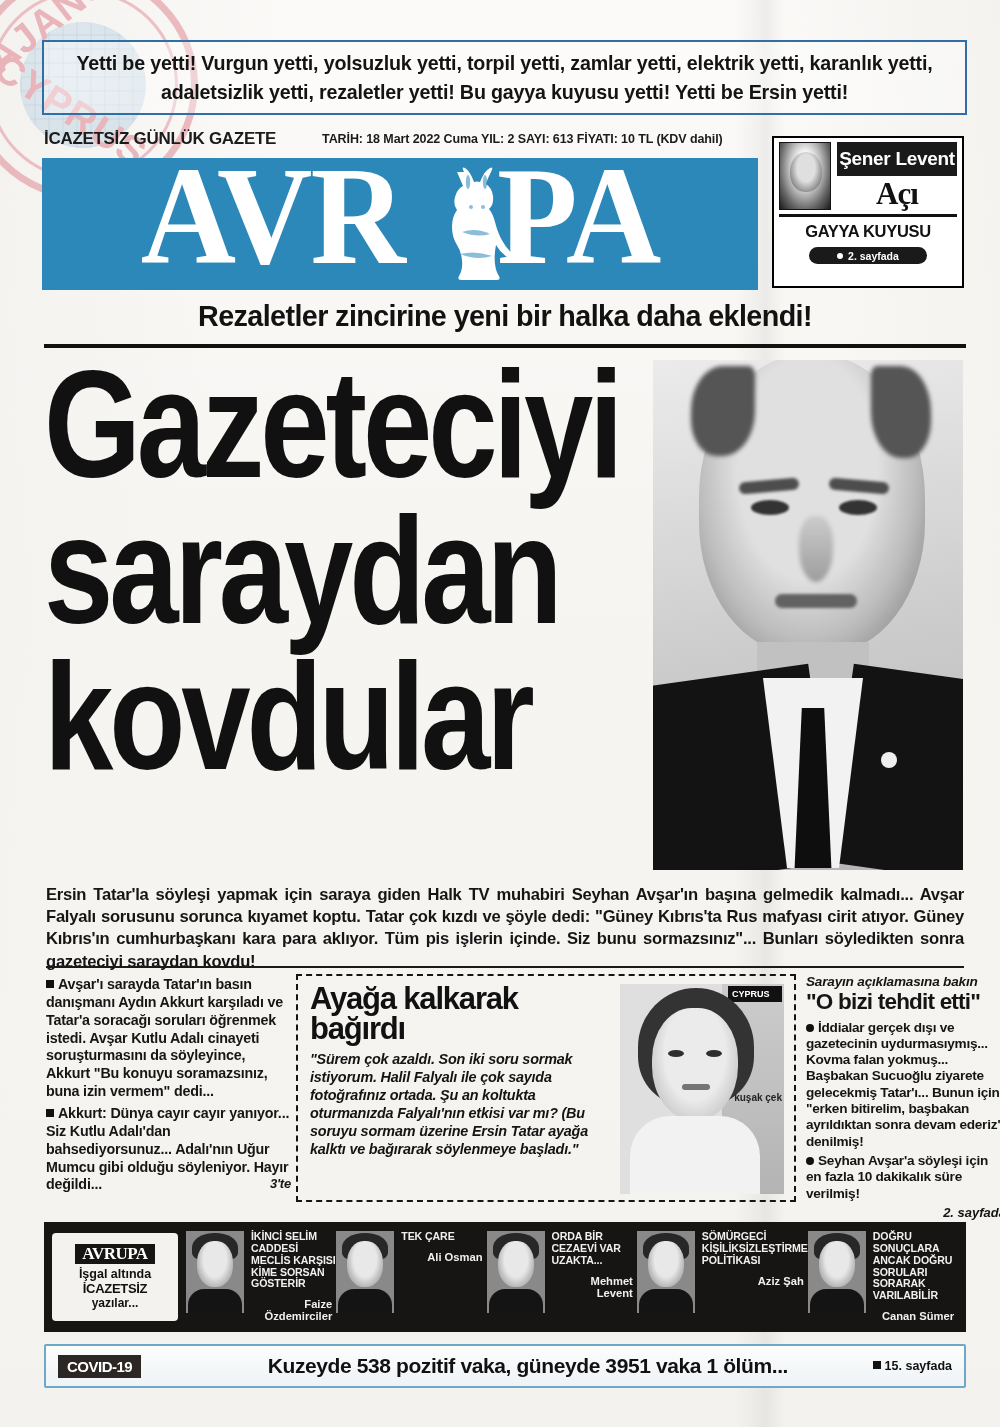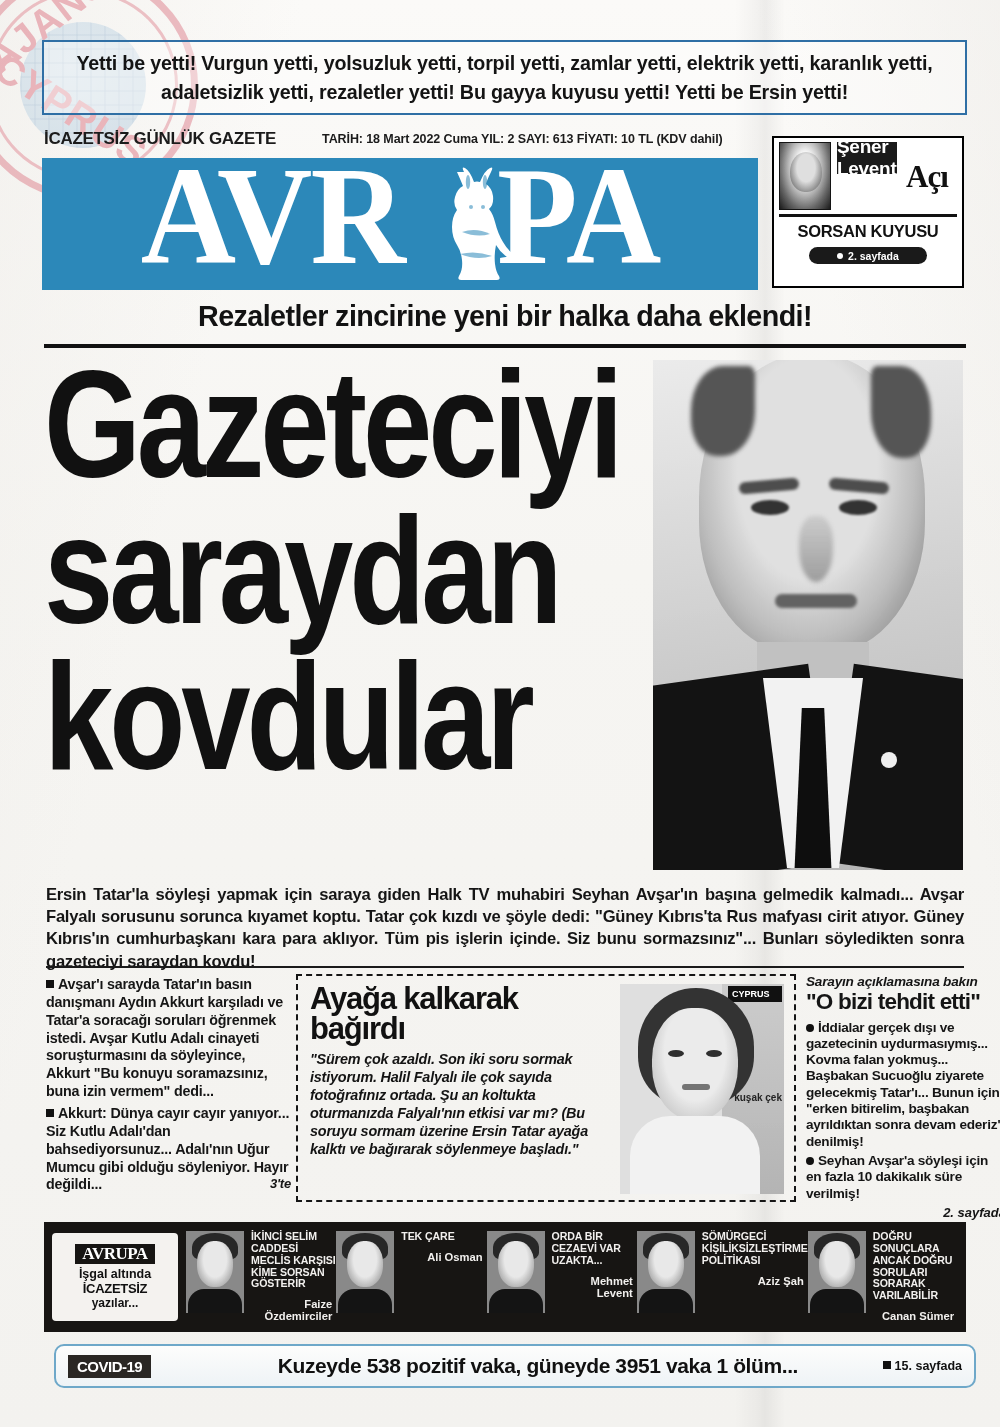--- a/index.html
+++ b/index.html
@@ -138,21 +138,21 @@
   #columnist .photo::after {
     content: ""; position: absolute; left: 10px; top: 9px; width: 32px; height: 40px;
     border-radius: 50% 50% 46% 46%;
     background: radial-gradient(ellipse at 50% 40%, #d9d2ca 0 40%, #8d857d 75%, #4a443f 100%);
   }
   #columnist .namebar {
     flex: 1; background: #1a1a1a; color: #fff;
     display: flex; align-items: center; justify-content: center;
     font-weight: bold; font-size: 19px; height: 32px; letter-spacing: -.3px;
   }
-  #columnist .rightcol { flex: 1; display: flex; }
+  #columnist .rightcol { flex: 1; display: flex; flex-direction: column; }
   #columnist .aci {
     flex: 1; display: flex; align-items: center; justify-content: center;
     font-family: "Liberation Serif", serif;
     font-weight: bold; font-size: 31px; color: #111;
     letter-spacing: -1px;
   }
   #columnist .rule { height: 3px; background: #111; margin: 2px 0 5px; }
   #columnist .subj {
     text-align: center; font-weight: bold; font-size: 16.5px; color: #111;
     letter-spacing: -.3px; margin-bottom: 6px;
@@ -323,22 +323,22 @@
     color: #f2f0ee; font-size: 10.6px; font-weight: bold; line-height: 1.12;
     letter-spacing: -.1px; text-transform: uppercase;
   }
   .cmn .nm {
     color: #f2f0ee; font-size: 11.2px; font-weight: bold; text-align: right;
     margin-top: 8px; padding-right: 4px;
   }
 
   
   #covid {
-    position: absolute; left: 54px; top: 1344px; width: 922px; height: 44px;
-    border: 2px solid #6ea8c9; border-radius: 10px;
+    position: absolute; left: 44px; top: 1344px; width: 922px; height: 44px;
+    border: 2px solid #6ea8c9; border-radius: 2px;
     background: linear-gradient(180deg,#fdfdfc,#eef3f6);
     display: flex; align-items: center; padding: 0 12px;
   }
   #covid .badge {
     background: #2a2724; color: #fff; font-weight: bold; font-size: 15px;
     padding: 3px 9px; letter-spacing: -.5px; margin-right: 52px;
   }
   #covid .ctext {
     flex: 1; text-align: center; font-weight: bold; font-size: 21px; color: #111;
     letter-spacing: -.4px;
@@ -392,21 +392,21 @@
 
   <div id="columnist">
     <div class="top">
       <div class="photo"></div>
       <div class="rightcol">
         <div class="namebar">Şener Levent</div>
         <div class="aci">Açı</div>
       </div>
     </div>
     <div class="rule"></div>
-    <div class="subj">SORSAN KUYUSU</div>
+    <div class="subj">GAYYA KUYUSU</div>
     <div class="pagepill">
       <span class="dot"></span>
       <span>2. sayfada</span>
     </div>
   </div>
 
   <div id="subhead">Rezaletler zincirine yeni bir halka daha eklendi!</div>
   <div id="hrule-top"></div>
 
   <div id="headline">

